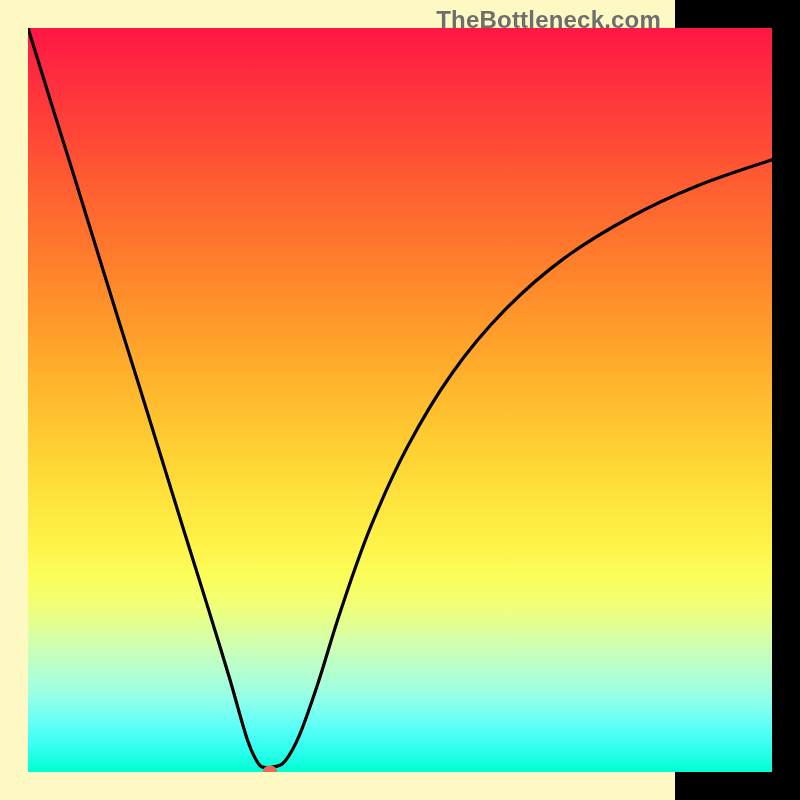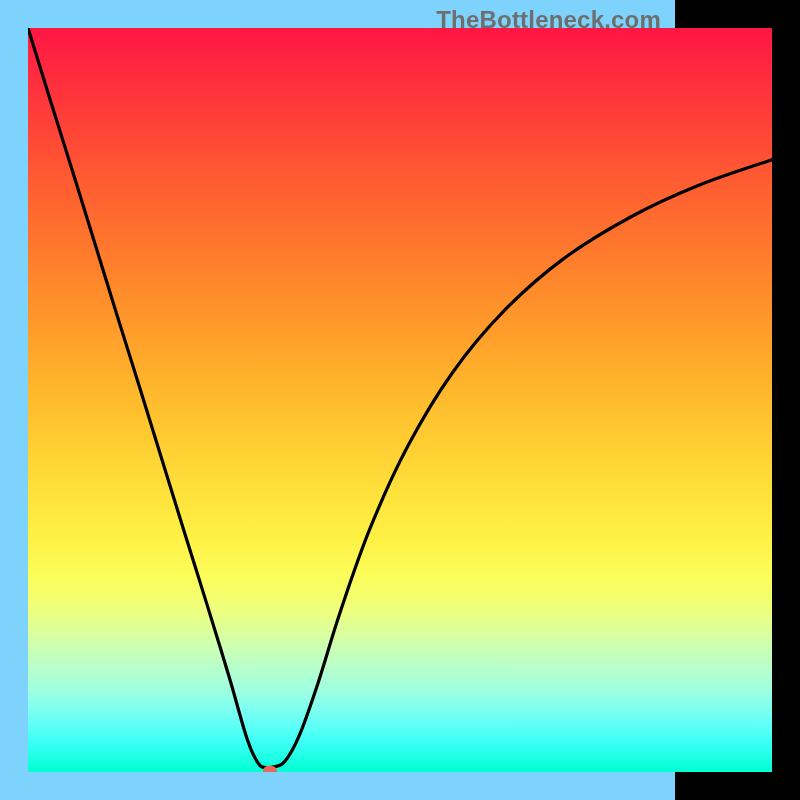--- a/index.html
+++ b/index.html
@@ -9,21 +9,21 @@
     height: 800px;
     background: #000;
     overflow: hidden;
   }
   .frame {
     position: absolute;
     left: 0;
     top: 0;
     width: 675px;
     height: 800px;
-    background: #7dd3fc;
+    background: #fef9c3;
   }
   .plot {
     position: absolute;
     left: 28px;
     top: 28px;
     width: 744px;
     height: 744px;
     background: linear-gradient(to bottom,
       #ff1644 0%,
       #ff2b3f 6%,

